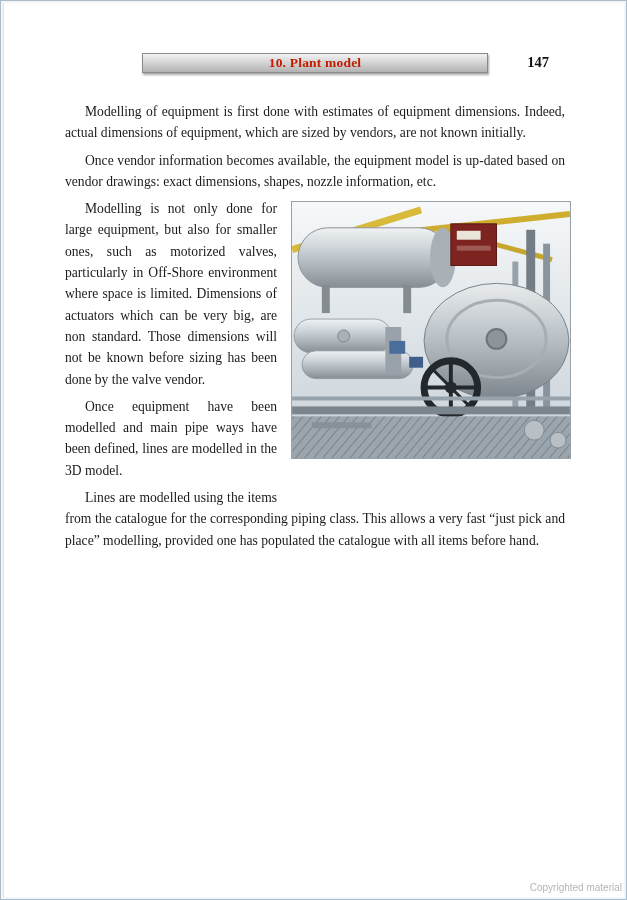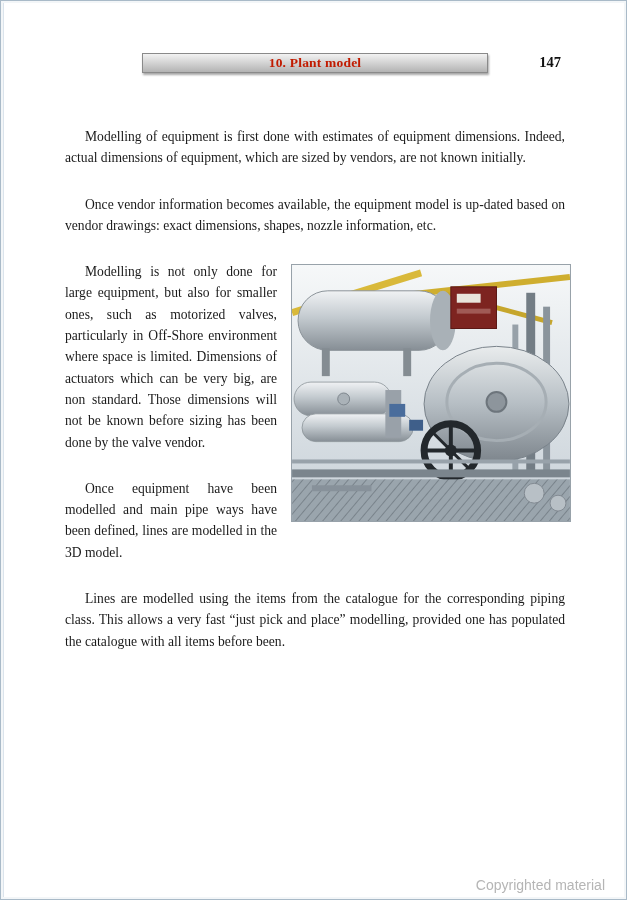--- a/index.html
+++ b/index.html
@@ -33,52 +33,51 @@
     justify-content: center;
   }
   .chapter-title {
     font-weight: bold;
     font-size: 13.5px;
     color: #c11b00;
     letter-spacing: 0.2px;
   }
   .page-number {
     position: absolute;
-    right: 4px;
+    right: 16px;
     top: 1px;
     font-weight: bold;
     font-size: 14.5px;
     color: #111;
   }
   .content {
     padding: 26px 61px 0 64px;
     font-size: 13.6px;
     line-height: 21.3px;
     text-align: justify;
   }
   .content p {
     text-indent: 20px;
     margin-bottom: 6px;
-    margin-top: 25px;
   }
   figure.photo {
     float: right;
     width: 280px;
     height: 258px;
     margin: 3px -6px 34px 14px;
     border: 1px solid #98a2aa;
     background: #dfe5ea;
   }
   figure.photo svg { display: block; width: 100%; height: 100%; }
   .copyright {
     position: absolute;
-    right: 21px;
+    right: 4px;
     bottom: 6px;
     font-family: "Liberation Sans", sans-serif;
-    font-size: 14px;
+    font-size: 10px;
     color: #b5b5b5;
   }
 </style>
 </head>
 <body>
 
 <div class="page">
 
   <div class="header-row">
     <div class="chapter-bar">
@@ -174,18 +173,18 @@
             <rect x="0" y="216" width="280" height="42" fill="url(#grate)"></rect>
             <circle cx="244" cy="230" r="10" fill="#b8c0c6" stroke="#828a92"></circle>
             <circle cx="268" cy="240" r="8" fill="#b8c0c6" stroke="#828a92"></circle>
             <rect x="20" y="222" width="60" height="6" fill="#87919a"></rect>
           </g>
         </svg>
       </figure>
 
       <p>Modelling is not only done for large equipment, but also for smaller ones, such as motorized valves, particularly in Off-Shore environment where space is limited. Dimensions of actuators which can be very big, are non standard. Those dimensions will not be known before sizing has been done by the valve vendor.</p>
       <p>Once equipment have been modelled and main pipe ways have been defined, lines are modelled in the 3D model.</p>
-      <p>Lines are modelled using the items from the catalogue for the corresponding piping class. This allows a very fast “just pick and place” modelling, provided one has populated the catalogue with all items before been.</p>
+      <p>Lines are modelled using the items from the catalogue for the corresponding piping class. This allows a very fast “just pick and place” modelling, provided one has populated the catalogue with all items before hand.</p>
     </div>
   </div>
 
   <div class="copyright">Copyrighted material</div>
 </div>
 
 </body></html>

